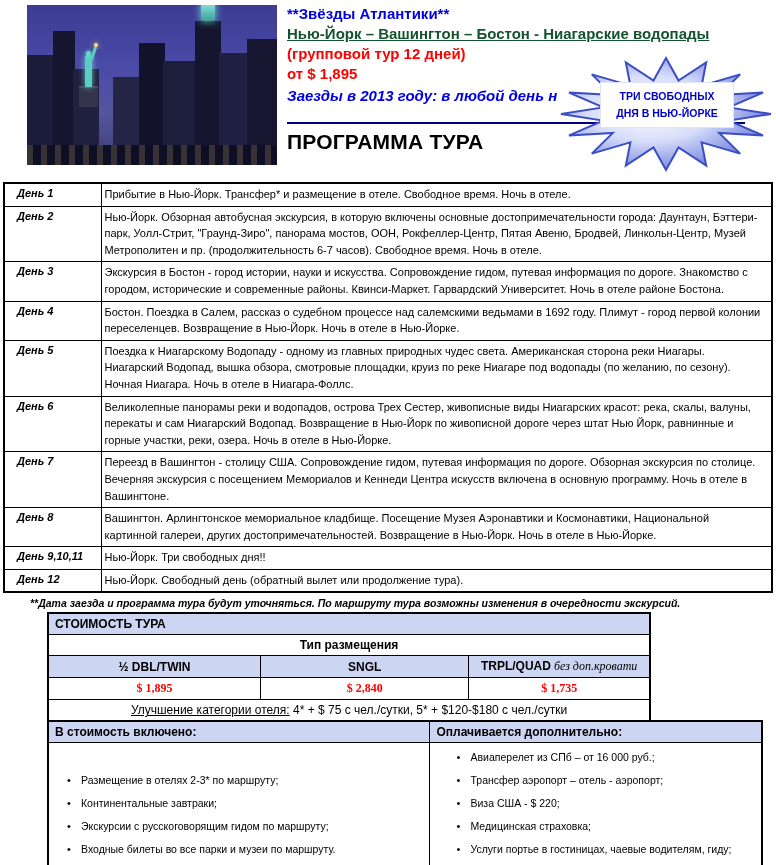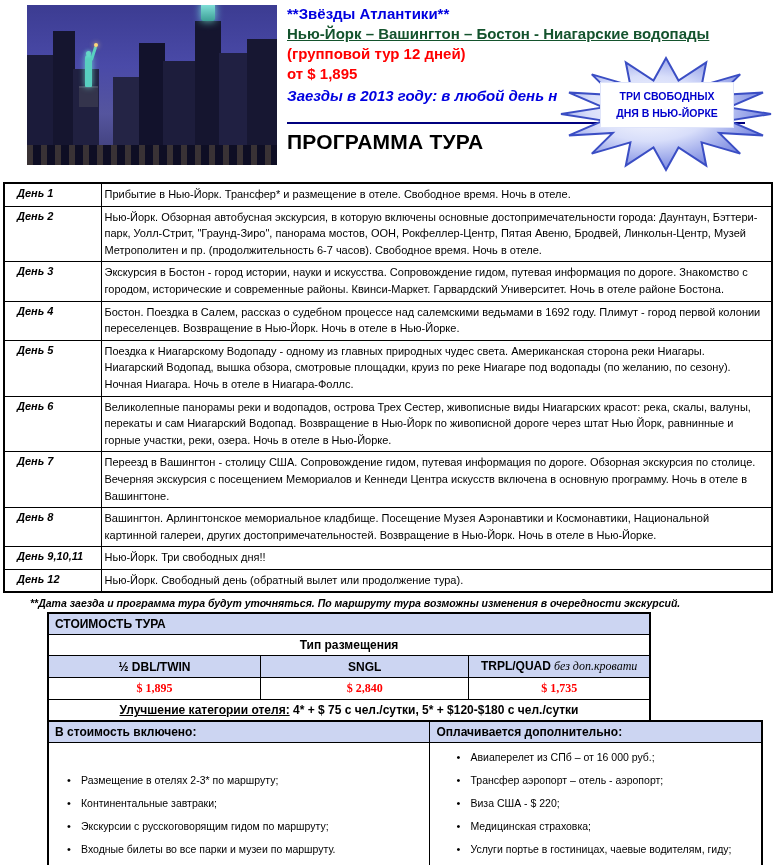--- a/index.html
+++ b/index.html
@@ -55,21 +55,21 @@
 
   
   .price-table { width:604px; margin:3px 0 0 47px; table-layout:fixed; border:2px solid #000; }
   .price-table td { border:1px solid #000; font-size:12px; padding:3px 6px; }
   .bg-lav { background:#ccd5f2; }
   .cell-title { font-weight:bold; font-size:12.5px; }
   .cell-center { text-align:center; font-weight:bold; }
   .type-note { font-weight:normal; font-style:italic; font-family:"Liberation Serif", serif; font-size:12px;text-align:center; }
   .price-val { font-family:"Liberation Serif", serif; font-weight:bold; color:#ff0000; font-size:14.5px;
                text-align:center; padding:3px 0 4px 0; }
-  .upgrade { text-align:center; font-weight:bold; font-size:11.5px; padding:4px 0 5px 0; }
+  .upgrade { text-align:center; font-weight:normal; font-size:11.5px; padding:4px 0 5px 0; }
   .upgrade .u { text-decoration:underline; }
 
   .inc-table { width:716px; margin:-2px 0 0 47px; table-layout:fixed; border:2px solid #000; }
   .inc-table td { border:1px solid #000; vertical-align:top; font-size:12px; }
   .inc-head { font-weight:bold; padding:3px 6px; }
   ul.blist { list-style:none; }
   ul.blist li { position:relative; font-size:10.5px; padding-left:14px; margin-bottom:11px; }
   ul.blist li::before { content:"•"; position:absolute; left:0; top:0; font-size:11px; }
   .inc-list { padding:22px 10px 8px 18px;margin-top:9px; }
   .ext-list { padding:8px 8px 6px 26px; }

